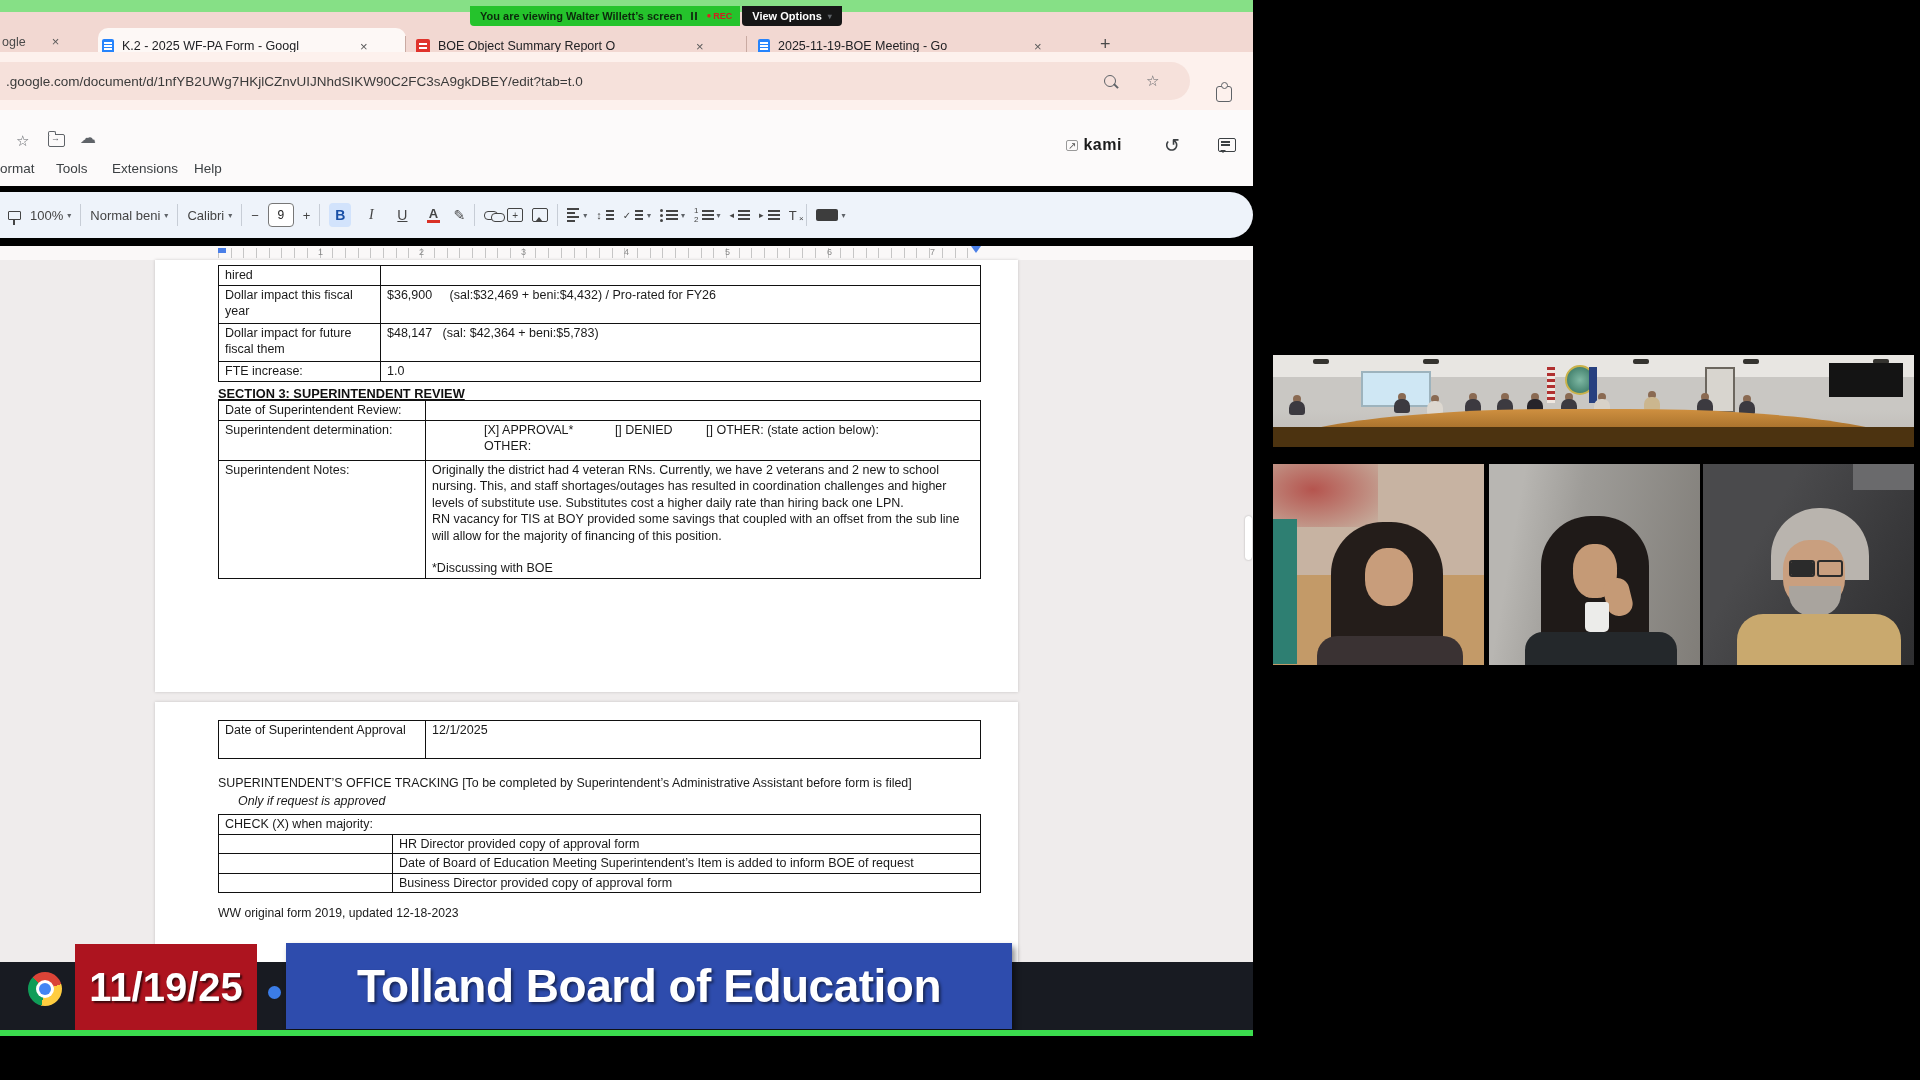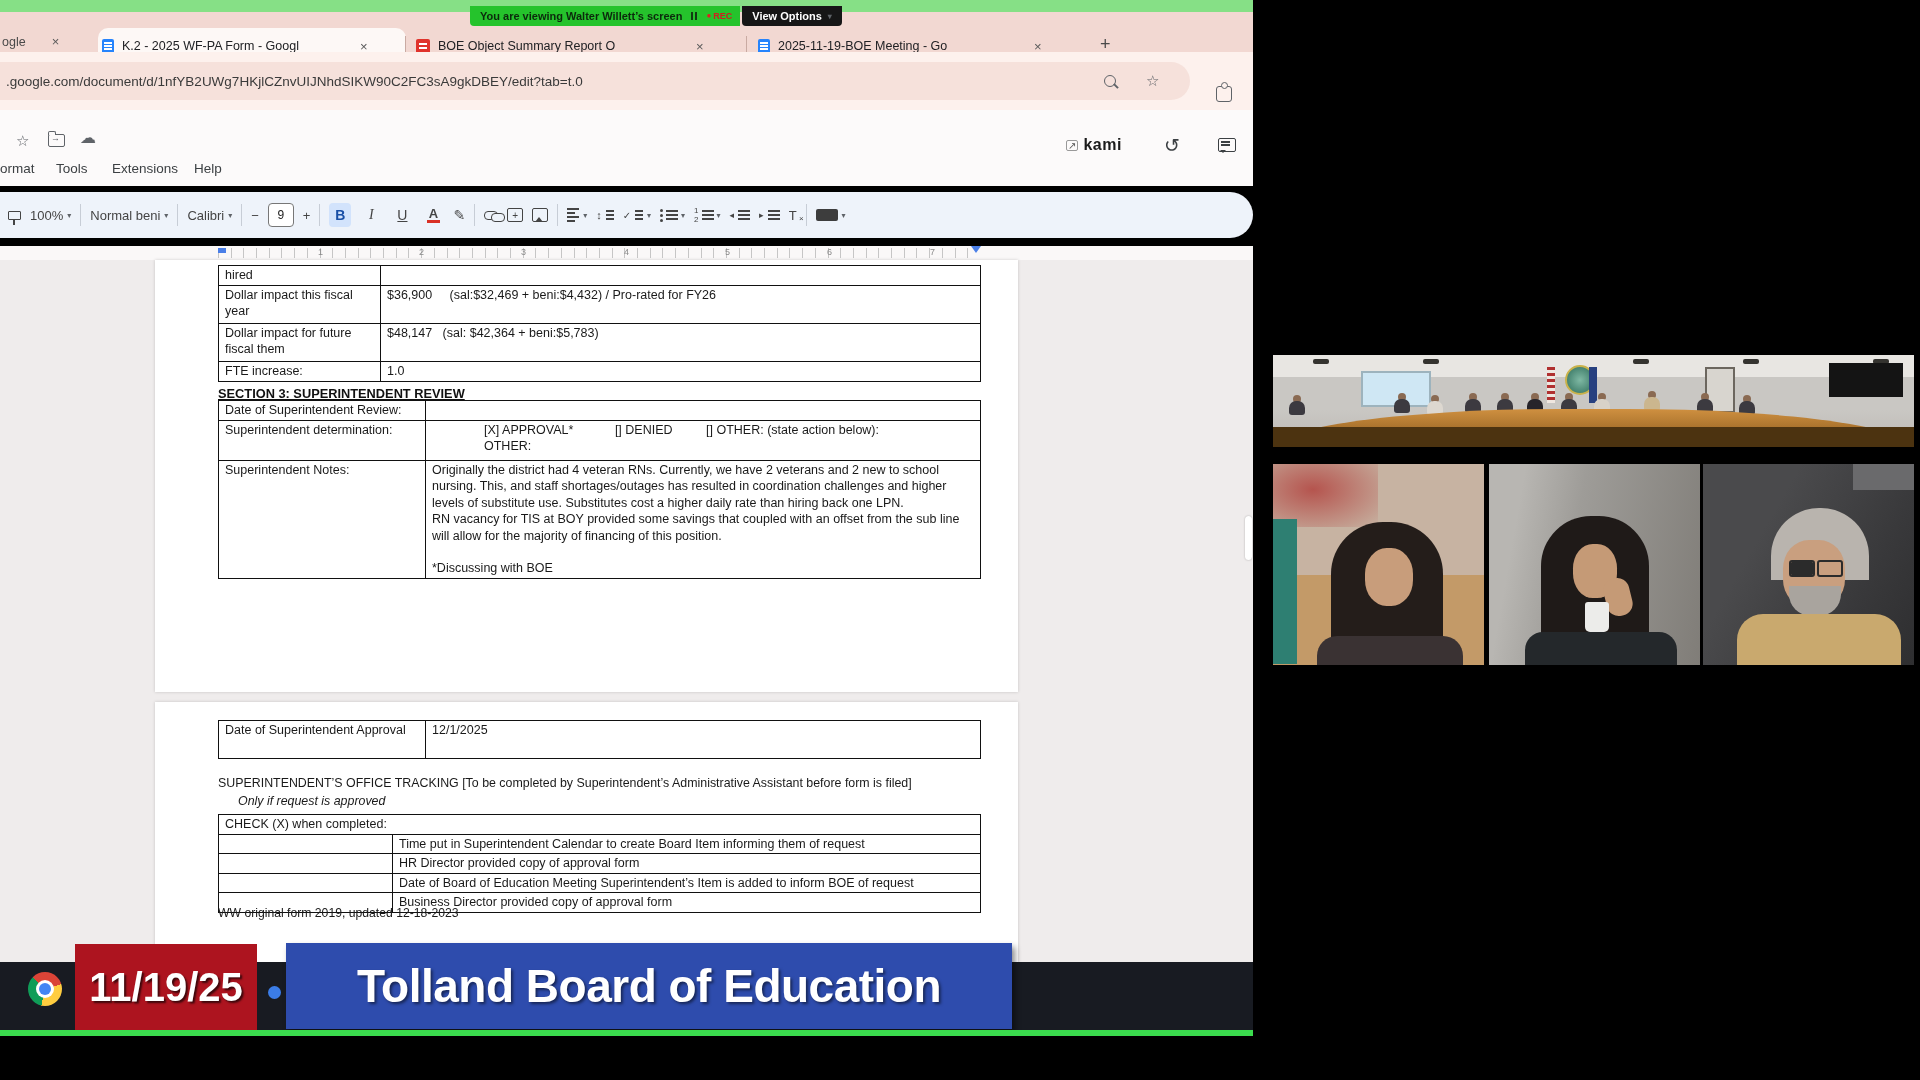--- a/index.html
+++ b/index.html
@@ -451,25 +451,21 @@
         </table>
       <div id="trackhead">SUPERINTENDENT’S OFFICE TRACKING [To be completed by Superintendent’s Administrative Assistant before form is filed]</div>
       <div id="trackcond">Only if request is approved</div>
       <table class="doc-t" style="top:112px;width:762px;">
         <colgroup>
             <col style="width:174px;">
             <col style="width:588px;">
           </colgroup>
         <tbody>
             <tr>
-              <td colspan="2">CHECK (X) when completed:</td>
-            </tr>
-        <tr>
-              <td></td>
-              <td>Time put in Superintendent Calendar to create Board Item informing them of request</td>
+              <td colspan="2">CHECK (X) when majority:</td>
             </tr>
         <tr>
               <td></td>
               <td>HR Director provided copy of approval form</td>
             </tr>
         <tr>
               <td></td>
               <td>Date of Board of Education Meeting Superintendent’s Item is added to inform BOE of request</td>
             </tr>
         <tr>

